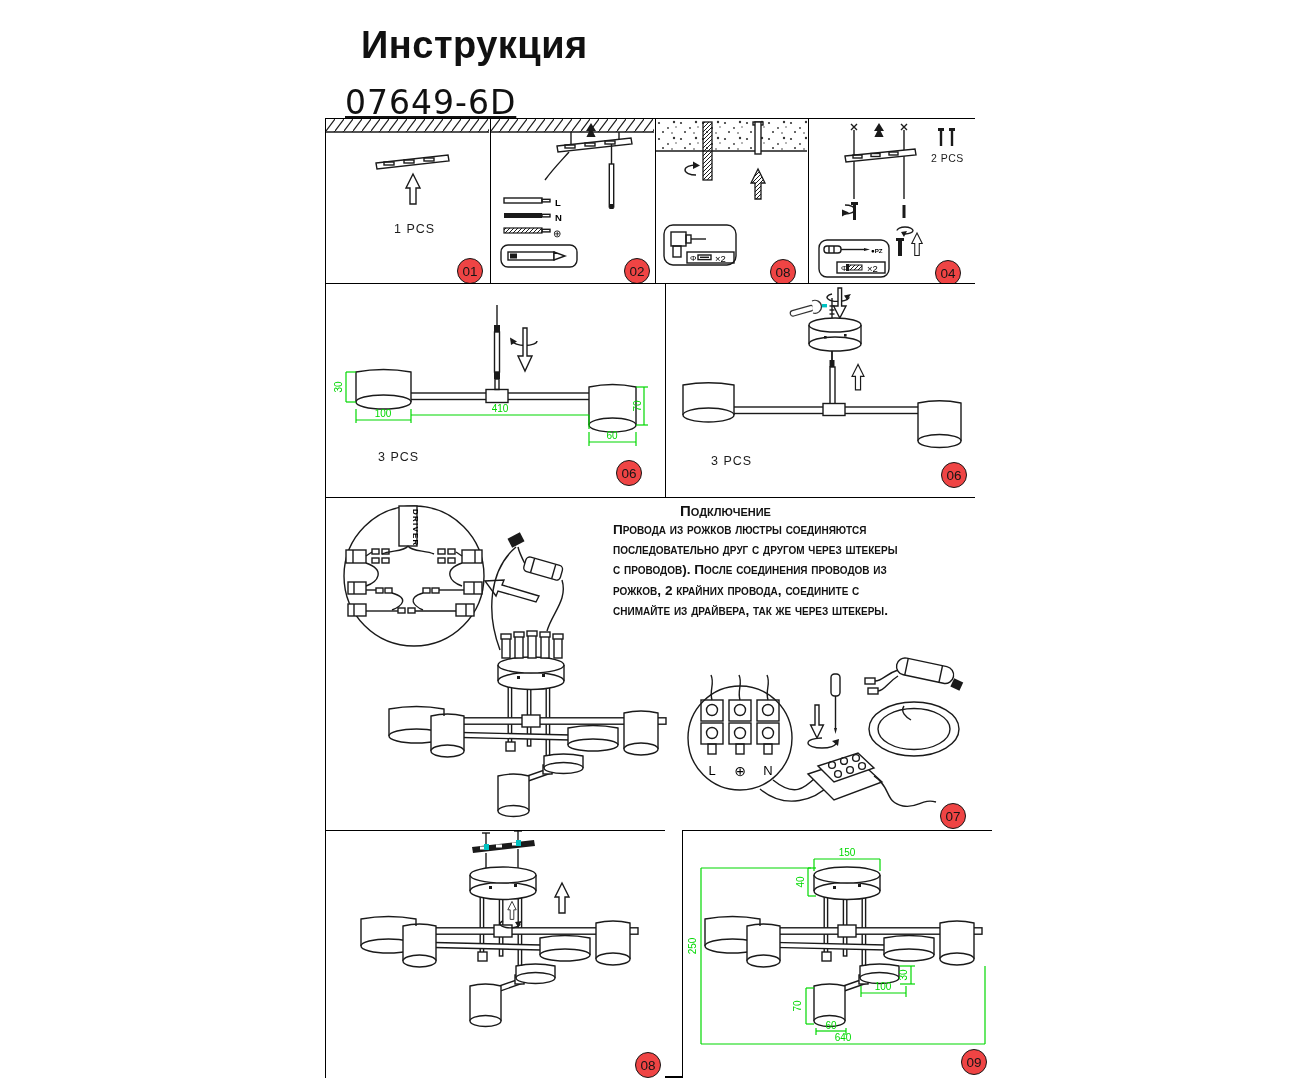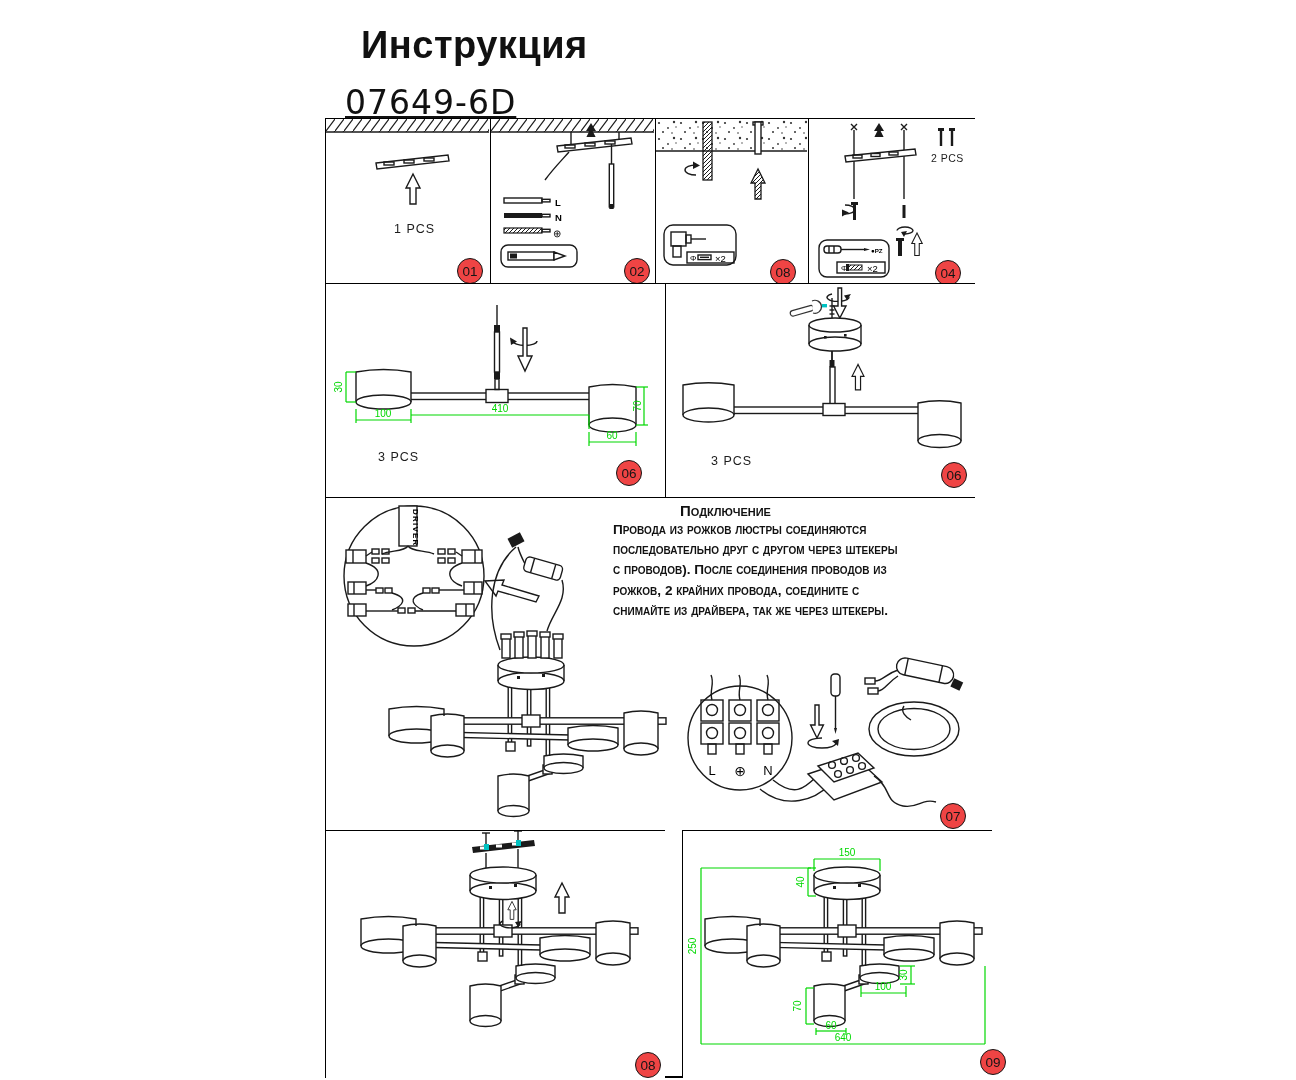--- a/index.html
+++ b/index.html
@@ -573,17 +573,17 @@
           <line x1="123" y1="157" x2="123" y2="193" class="dim"></line>
           <line x1="123" y1="157" x2="131" y2="157" class="dim"></line>
           <line x1="123" y1="193" x2="131" y2="193" class="dim"></line>
           <text x="118" y="175" class="dimt" text-anchor="middle" transform="rotate(-90 118 175)">70</text>
           <line x1="133" y1="197" x2="133" y2="204" class="dim"></line>
           <line x1="163" y1="197" x2="163" y2="204" class="dim"></line>
           <line x1="133" y1="200" x2="163" y2="200" class="dim"></line>
           <text x="148" y="197.5" class="dimt" text-anchor="middle">60</text>
         </g>
       </svg>
-      <div class="badge" style="left:278px;top:218px;margin-left:19px;">09</div>
+      <div class="badge" style="left:278px;top:218px;">09</div>
     </section>
 
   </div>
 </div>
 
 </body></html>

